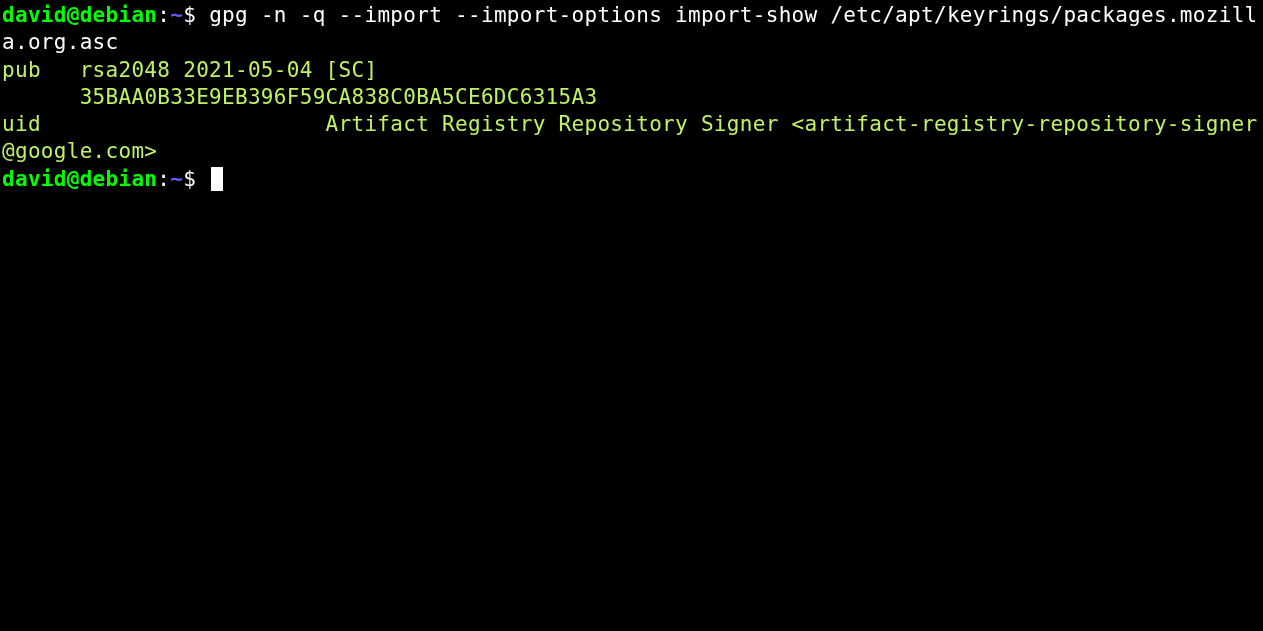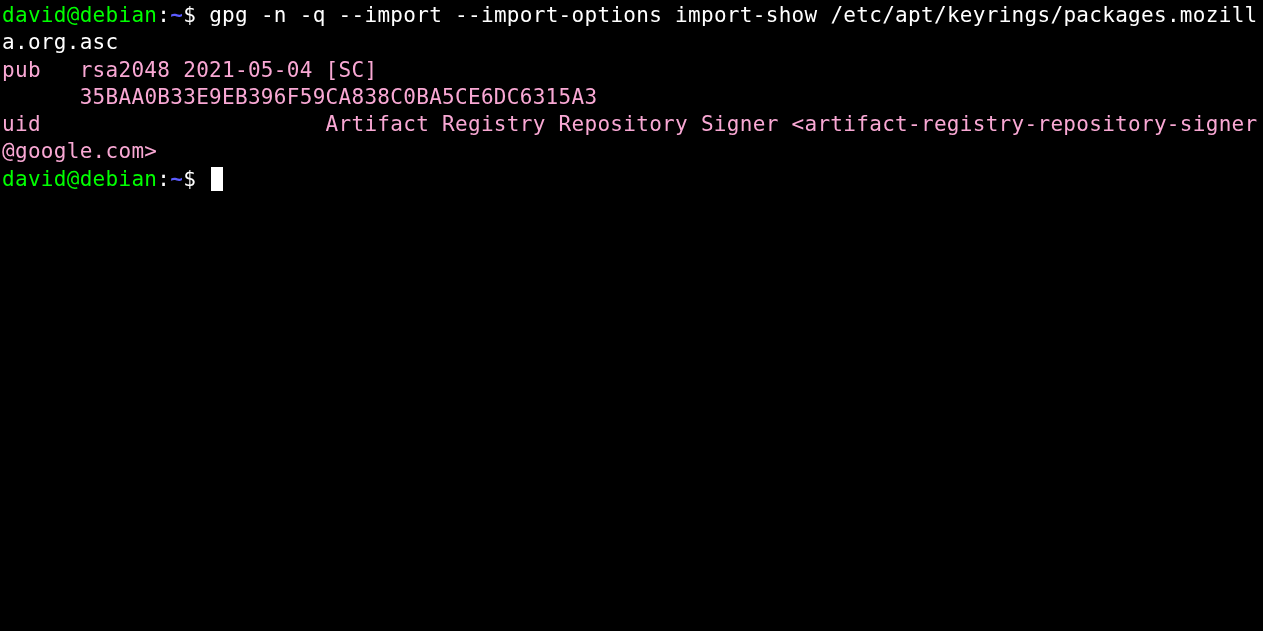--- a/index.html
+++ b/index.html
@@ -18,37 +18,37 @@
       height: 631px;
       overflow: hidden;
       letter-spacing: 0.3px;
     }
     .terminal {
       white-space: pre-wrap;
       word-break: break-all;
     }
     .prompt-user {
       color: #00ff00;
-      font-weight: normal;
+      font-weight: bold;
     }
     .prompt-colon {
       color: #ffffff;
     }
     .prompt-path {
       color: #5c5cff;
       font-weight: bold;
     }
     .prompt-dollar {
       color: #ffffff;
     }
     .command {
       color: #ffffff;
     }
     .output {
-      color: #f9a8d4;
+      color: #bef264;
     }
     .cursor {
       display: inline-block;
       width: 12px;
       height: 24px;
       background-color: #ffffff;
       vertical-align: text-bottom;
       margin-left: 2px;
     }
     .line {

